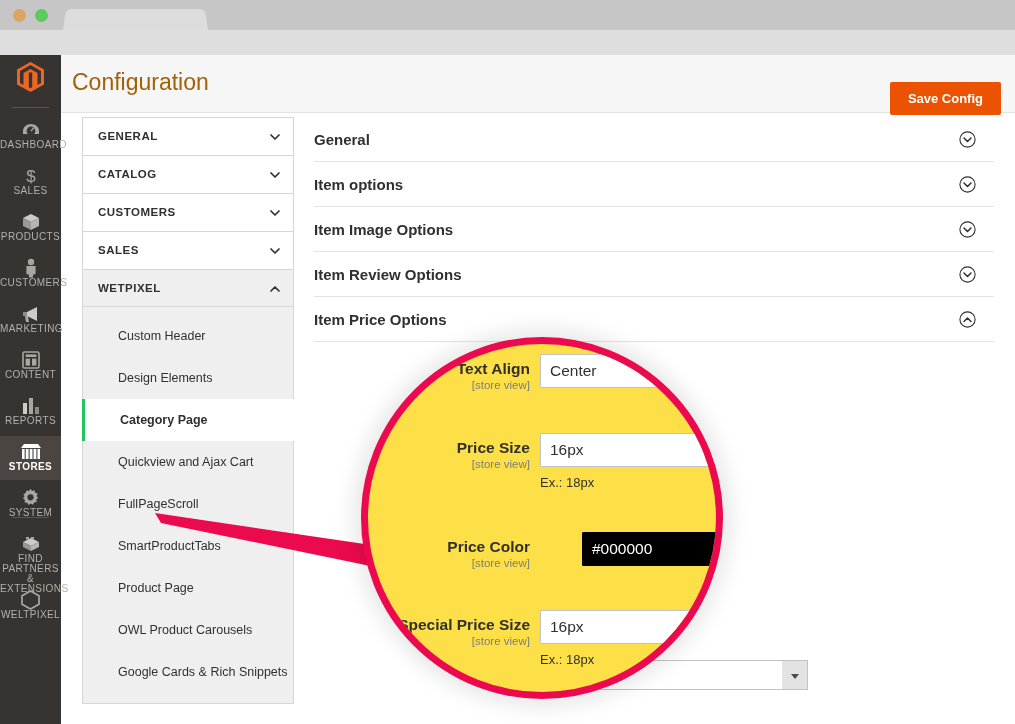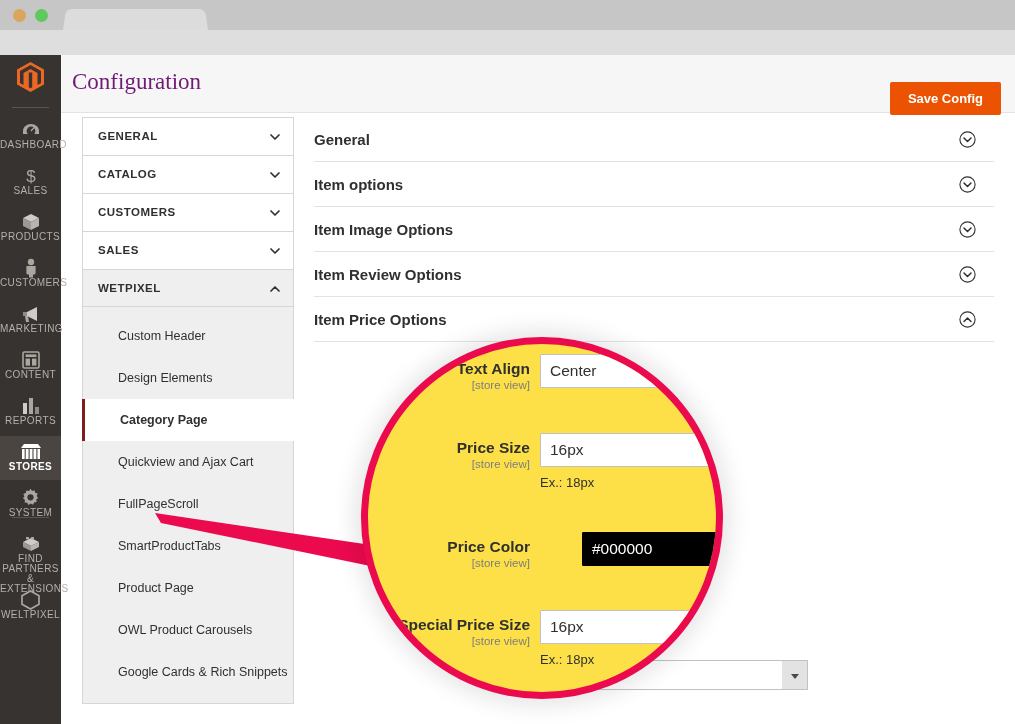--- a/index.html
+++ b/index.html
@@ -63,21 +63,21 @@
     background: #595551;
   }
 
   
   #page-header {
     position: absolute; left: 61px; top: 0; width: 954px; height: 58px;
     background: #f6f6f6; border-bottom: 1px solid #e3e3e3;
   }
   #page-title {
     position: absolute; left: 11px; top: 14px;
-    font-size: 23px; font-weight: normal; color: #701a75; font-family: Liberation Serif, serif;
+    font-size: 23px; font-weight: normal; color: #a16207;
   }
   #save-config-button {
     position: absolute; right: 14px; top: 27px;
     background: #eb5202; color: #ffffff; border: none;
     font-family: "Liberation Sans", sans-serif;
     font-size: 13px; font-weight: bold;
     padding: 9px 18px; border-radius: 2px; cursor: pointer;
   }
 
   
@@ -103,21 +103,21 @@
   #nav-sublist {
     background: #efefef; border: 1px solid #d6d6d6; border-top: none;
     padding: 8px 0 10px 0;
   }
   .nav-subitem {
     position: relative; height: 42px; line-height: 42px;
     padding-left: 35px; font-size: 12.5px; color: #303030; cursor: pointer;
   }
   .nav-subitem.active {
     background: #ffffff;
-    border-left: 3px solid #7f1d1d;
+    border-left: 3px solid #22c55e;
     font-weight: bold;
     margin-left: -1px;
     width: calc(100% + 2px);
   }
 
   
   #config-main {
     position: absolute; left: 314px; top: 62px; width: 680px;
   }
   .section-row {

